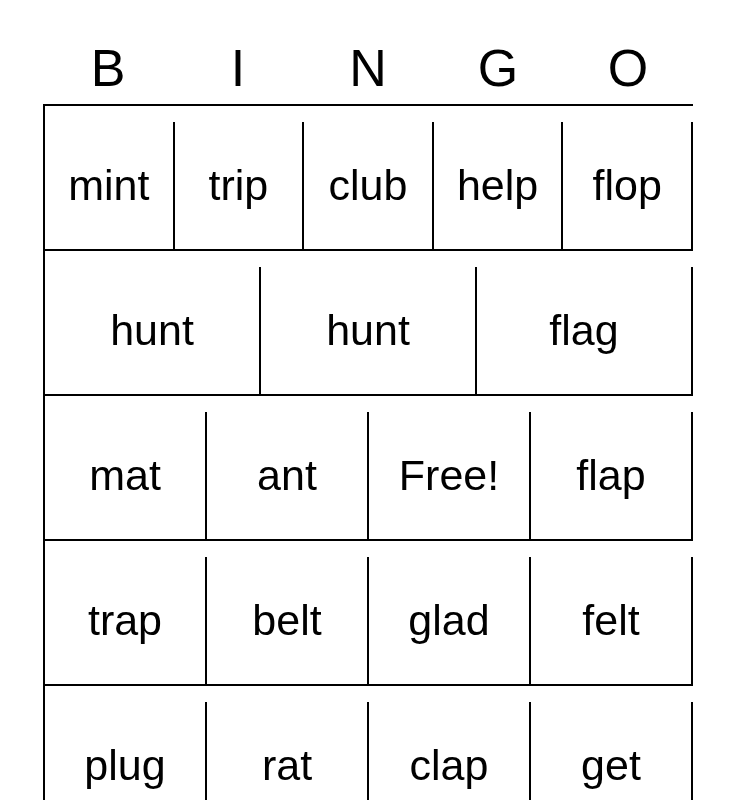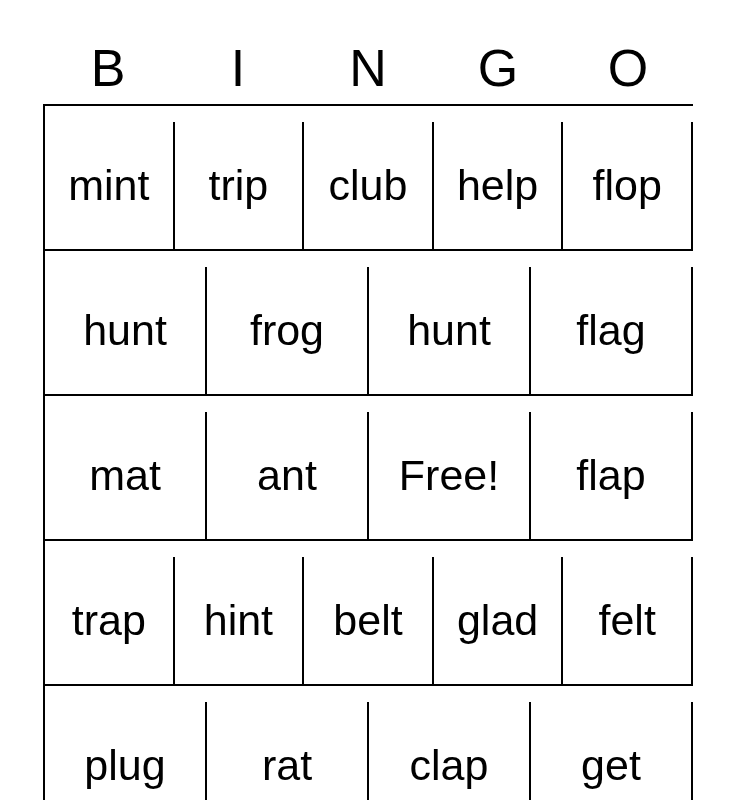--- a/index.html
+++ b/index.html
@@ -78,35 +78,33 @@
     <div class="grid-row">
       <div class="cell">mint</div>
       <div class="cell">trip</div>
       <div class="cell">club</div>
       <div class="cell">help</div>
       <div class="cell">flop</div>
     </div>
 
     <div class="grid-row">
       <div class="cell">hunt</div>
-      <div class="cell">frog</div>
       <div class="cell">hunt</div>
       <div class="cell">flag</div>
     </div>
 
     <div class="grid-row">
       <div class="cell">mat</div>
       <div class="cell">ant</div>
       <div class="cell">Free!</div>
       <div class="cell">flap</div>
     </div>
 
     <div class="grid-row">
       <div class="cell">trap</div>
-      <div class="cell">hint</div>
       <div class="cell">belt</div>
       <div class="cell">glad</div>
       <div class="cell">felt</div>
     </div>
 
     <div class="grid-row">
       <div class="cell">plug</div>
       <div class="cell">rat</div>
       <div class="cell">clap</div>
       <div class="cell">get</div>

